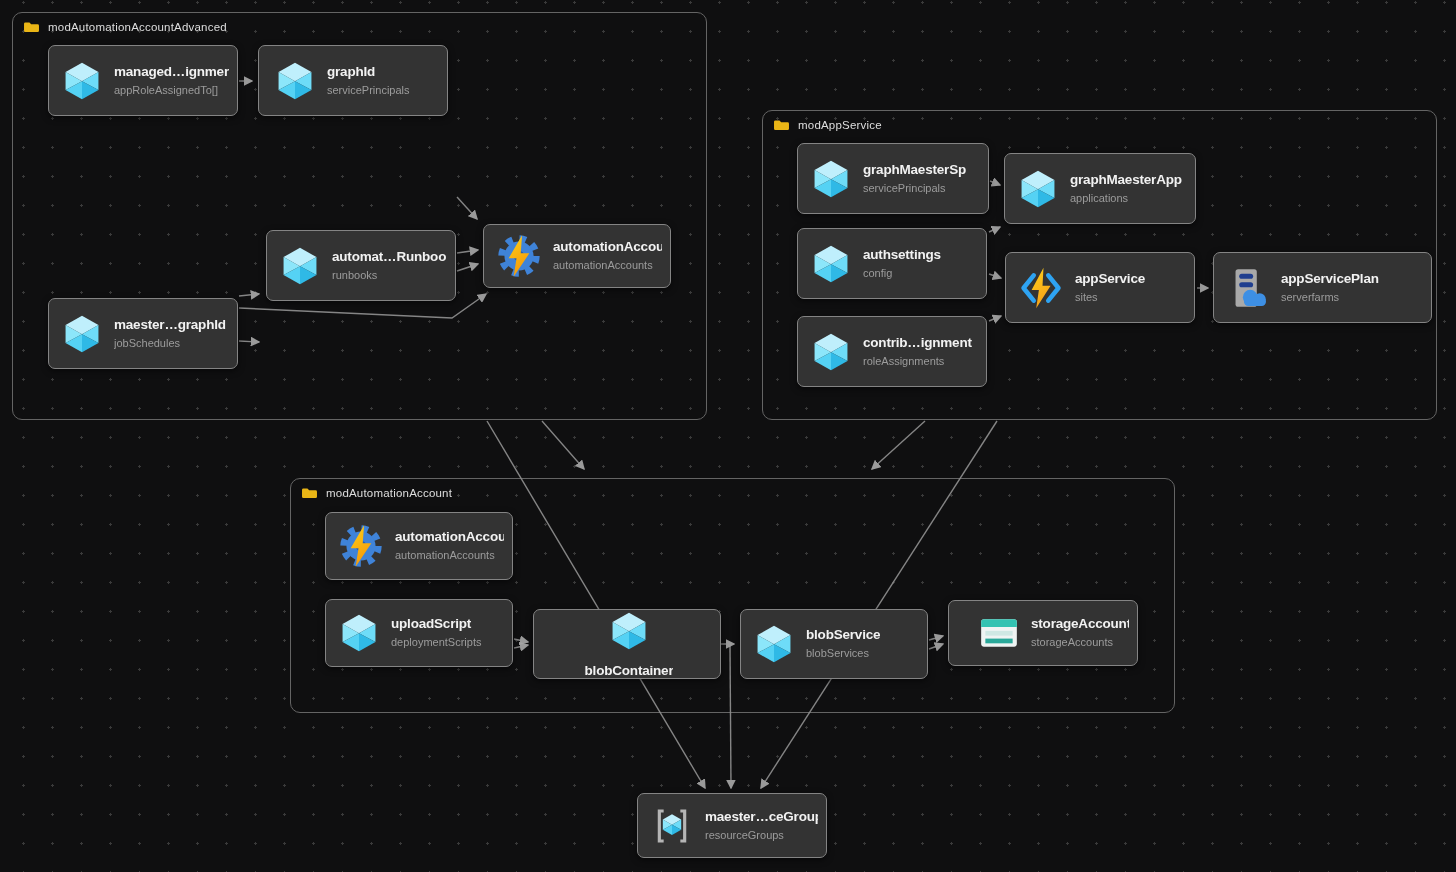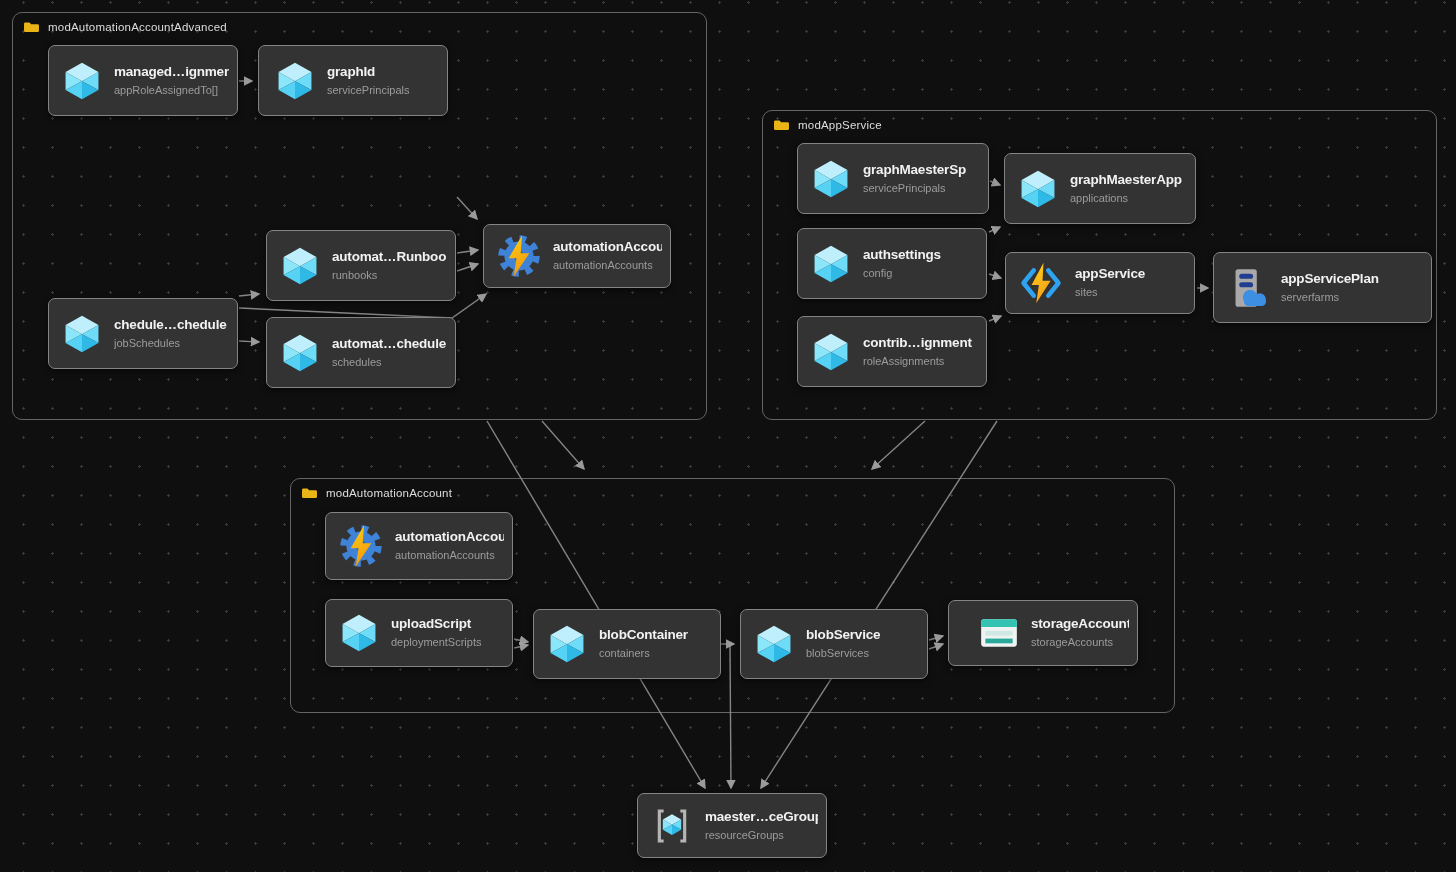--- a/index.html
+++ b/index.html
@@ -173,37 +173,22 @@
       <span class="icon">
         <svg width="42" height="42" viewBox="0 0 24 24">
           <polygon points="12,1.6 21.4,6.9 12,12.1 2.6,6.9" fill="#bfeffc"></polygon>
           <polygon points="2.6,6.9 12,12.1 2.6,17.2" fill="#8ce6fa"></polygon>
           <polygon points="2.6,17.2 12,12.1 12,22.4" fill="#55d2f4"></polygon>
           <polygon points="21.4,6.9 12,12.1 21.4,17.2" fill="#6edcf8"></polygon>
           <polygon points="21.4,17.2 12,12.1 12,22.4" fill="#2fb9e6"></polygon>
         </svg>
       </span>
       <div class="txt">
-        <div class="title">chedule…chedule</div>
+        <div class="title">maester…graphId</div>
         <div class="subtitle">jobSchedules</div>
-      </div>
-    </div>
-    <div class="node" style="left: 266px; top: 317px; width: 190px; height: 71px;">
-      <span class="icon">
-        <svg width="42" height="42" viewBox="0 0 24 24">
-          <polygon points="12,1.6 21.4,6.9 12,12.1 2.6,6.9" fill="#bfeffc"></polygon>
-          <polygon points="2.6,6.9 12,12.1 2.6,17.2" fill="#8ce6fa"></polygon>
-          <polygon points="2.6,17.2 12,12.1 12,22.4" fill="#55d2f4"></polygon>
-          <polygon points="21.4,6.9 12,12.1 21.4,17.2" fill="#6edcf8"></polygon>
-          <polygon points="21.4,17.2 12,12.1 12,22.4" fill="#2fb9e6"></polygon>
-        </svg>
-      </span>
-      <div class="txt">
-        <div class="title">automat…chedule</div>
-        <div class="subtitle">schedules</div>
       </div>
     </div>
     <div class="node" style="left: 797px; top: 143px; width: 192px; height: 71px;">
       <span class="icon">
         <svg width="42" height="42" viewBox="0 0 24 24">
           <polygon points="12,1.6 21.4,6.9 12,12.1 2.6,6.9" fill="#bfeffc"></polygon>
           <polygon points="2.6,6.9 12,12.1 2.6,17.2" fill="#8ce6fa"></polygon>
           <polygon points="2.6,17.2 12,12.1 12,22.4" fill="#55d2f4"></polygon>
           <polygon points="21.4,6.9 12,12.1 21.4,17.2" fill="#6edcf8"></polygon>
           <polygon points="21.4,17.2 12,12.1 12,22.4" fill="#2fb9e6"></polygon>
@@ -237,21 +222,21 @@
           <polygon points="2.6,17.2 12,12.1 12,22.4" fill="#55d2f4"></polygon>
           <polygon points="21.4,6.9 12,12.1 21.4,17.2" fill="#6edcf8"></polygon>
           <polygon points="21.4,17.2 12,12.1 12,22.4" fill="#2fb9e6"></polygon>
         </svg>
       </span>
       <div class="txt">
         <div class="title">authsettings</div>
         <div class="subtitle">config</div>
       </div>
     </div>
-    <div class="node" style="left: 1005px; top: 252px; width: 190px; height: 62px;">
+    <div class="node" style="left: 1005px; top: 252px; width: 190px; height: 71px;">
       <span class="icon">
         <svg width="46" height="46" viewBox="0 0 24 24">
           <defs>
             <linearGradient id="bolt2" x1="0" y1="0" x2="0.4" y2="1">
               <stop offset="0" stop-color="#ffd11b"></stop>
               <stop offset="1" stop-color="#f6a118"></stop>
             </linearGradient>
           </defs>
           <path d="M8.2 5.4 L2.9 12 L8.2 18.6" fill="none" stroke="#2ea3f2" stroke-width="2.4" stroke-linecap="round" stroke-linejoin="round"></path>
           <path d="M15.8 5.4 L21.1 12 L15.8 18.6" fill="none" stroke="#2ea3f2" stroke-width="2.4" stroke-linecap="round" stroke-linejoin="round"></path>
@@ -324,21 +309,21 @@
           <polygon points="2.6,17.2 12,12.1 12,22.4" fill="#55d2f4"></polygon>
           <polygon points="21.4,6.9 12,12.1 21.4,17.2" fill="#6edcf8"></polygon>
           <polygon points="21.4,17.2 12,12.1 12,22.4" fill="#2fb9e6"></polygon>
         </svg>
       </span>
       <div class="txt">
         <div class="title">uploadScript</div>
         <div class="subtitle">deploymentScripts</div>
       </div>
     </div>
-    <div class="node" style="left: 533px; top: 609px; width: 188px; height: 70px;">
+    <div class="node" style="left: 533px; top: 609px; width: 188px; height: 70px; flex-direction: column;">
       <span class="icon">
         <svg width="42" height="42" viewBox="0 0 24 24">
           <polygon points="12,1.6 21.4,6.9 12,12.1 2.6,6.9" fill="#bfeffc"></polygon>
           <polygon points="2.6,6.9 12,12.1 2.6,17.2" fill="#8ce6fa"></polygon>
           <polygon points="2.6,17.2 12,12.1 12,22.4" fill="#55d2f4"></polygon>
           <polygon points="21.4,6.9 12,12.1 21.4,17.2" fill="#6edcf8"></polygon>
           <polygon points="21.4,17.2 12,12.1 12,22.4" fill="#2fb9e6"></polygon>
         </svg>
       </span>
       <div class="txt">

